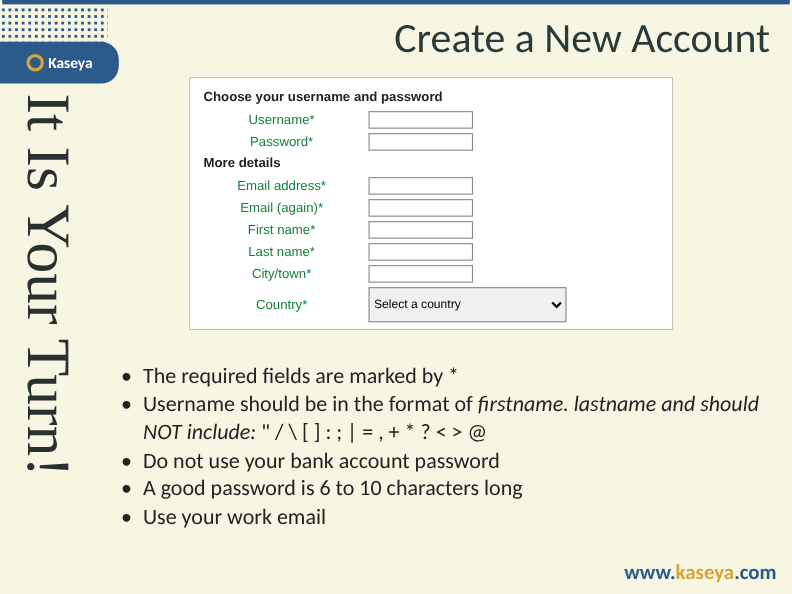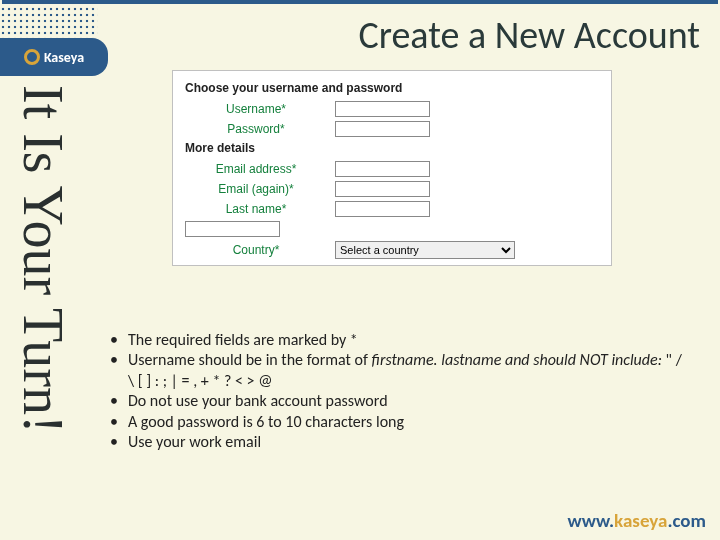--- a/index.html
+++ b/index.html
@@ -107,40 +107,40 @@
   }
   .form-input {
     width: 95px;
     height: 16px;
     border: 1px solid #888;
     background: #fff;
     font-size: 11px;
   }
   .form-select {
     width: 180px;
-    height: 18px;
+    height: 32px;
     border: 1px solid #888;
     font-size: 11px;
     background: #f0f0f0;
   }
   .unmask-wrap {
     margin-left: 158px;
     display: flex;
     align-items: center;
     gap: 4px;
     font-size: 12px;
     color: #222;
   }
   .unmask-wrap input { width: 12px; height: 12px; }
   .bullets {
     position: absolute;
     top: 330px;
     left: 110px;
     right: 30px;
-    font-size: 16px;
+    font-size: 20px;
     color: #222;
     line-height: 1.28;
   }
   .bullets li {
     list-style: none;
     display: flex;
   }
   .bullets li::before {
     content: "•";
     margin: 0 10px 0 0;
@@ -189,24 +189,29 @@
 
   <div class="form-row">
     <label class="form-label">Email address*</label>
     <input class="form-input" style="">
   </div>
   <div class="form-row">
     <label class="form-label">Email (again)*</label>
     <input class="form-input" style="">
   </div>
   <div class="form-row">
+    <label class="form-label">First name*</label>
+    <input class="form-input" style="">
+  </div>
+  <div class="form-row">
     <label class="form-label">Last name*</label>
     <input class="form-input" style="">
   </div>
   <div class="form-row">
+    <label class="form-label">City/town*</label>
     <input class="form-input" style="">
   </div>
   <div class="form-row">
     <label class="form-label">Country*</label>
     <select class="form-select">
       <option>Select a country</option>
     </select>
   </div>
 </div>
 

